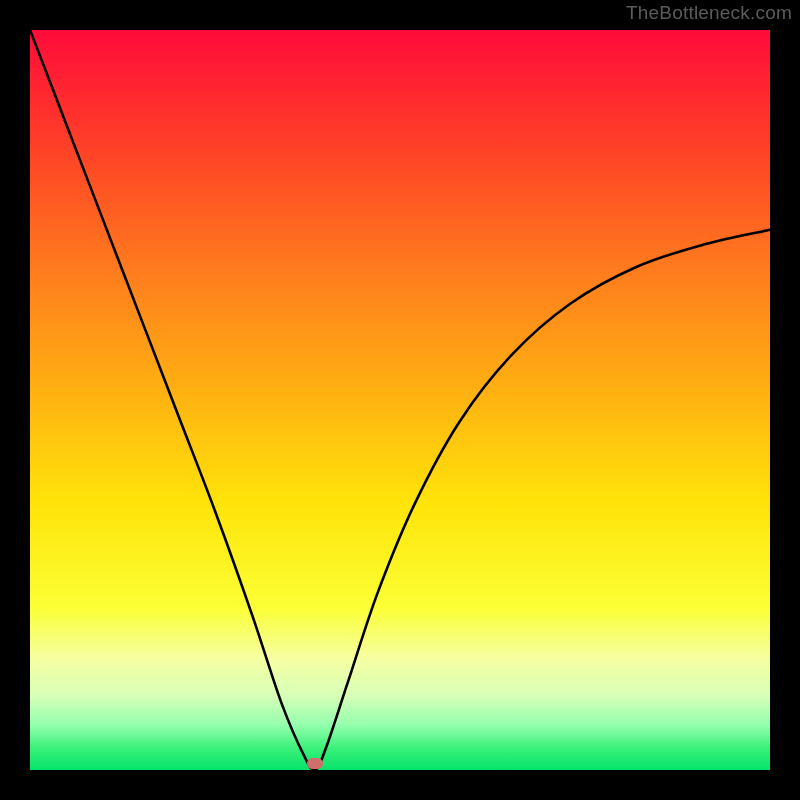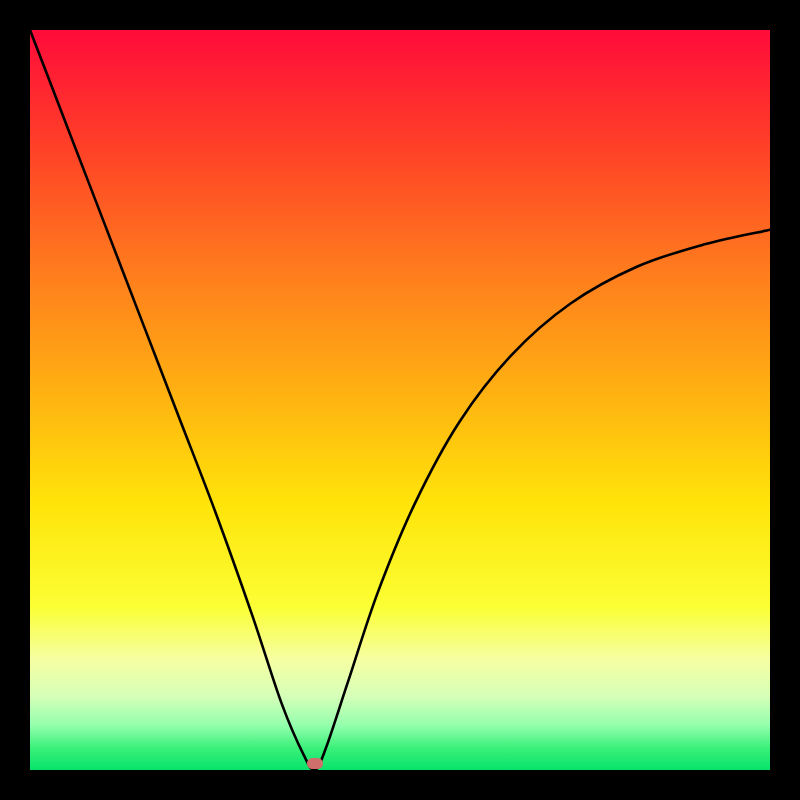--- a/index.html
+++ b/index.html
@@ -62,20 +62,21 @@
     left: 276px;
     top: 723px;
     background: #cf6f6c;
     border-radius: 6px;
   }
 </style>
 </head>
 <body>
 
 <div class="outer">
+  <div class="watermark">TheBottleneck.com</div>
 
   <div class="plot-area">
     <svg viewBox="0 0 740 740" preserveAspectRatio="none">
       <path d="M 0.00 0.00 C 6.17 16.03, 24.67 64.13, 37.00 96.20 C 49.33 128.27, 61.67 160.33, 74.00 192.40 C 86.33 224.47, 98.67 256.53, 111.00 288.60 C 123.33 320.67, 135.67 352.73, 148.00 384.80 C 160.33 416.87, 172.67 447.70, 185.00 481.00 C 197.33 514.30, 210.90 552.53, 222.00 584.60 C 233.10 616.67, 242.97 649.97, 251.60 673.40 C 260.23 696.83, 268.25 714.10, 273.80 725.20 C 279.35 736.30, 281.20 741.23, 284.90 740.00 C 288.60 738.77, 290.45 732.60, 296.00 717.80 C 301.55 703.00, 309.57 677.10, 318.20 651.20 C 326.83 625.30, 336.70 592.00, 347.80 562.40 C 358.90 532.80, 371.23 501.97, 384.80 473.60 C 398.37 445.23, 413.17 416.87, 429.20 392.20 C 445.23 367.53, 462.50 345.33, 481.00 325.60 C 499.50 305.87, 519.23 288.60, 540.20 273.80 C 561.17 259.00, 584.60 246.67, 606.80 236.80 C 629.00 226.93, 651.20 220.77, 673.40 214.60 C 695.60 208.43, 728.90 202.27, 740.00 199.80" stroke="#000000" stroke-width="2.6" fill="none" stroke-linecap="round" stroke-linejoin="round"></path>
     </svg>
     <div class="marker" style="left: 276.9px; top: 728.08px; background: rgb(207, 111, 108);"></div>
   </div>
 </div>
 
 </body></html>

